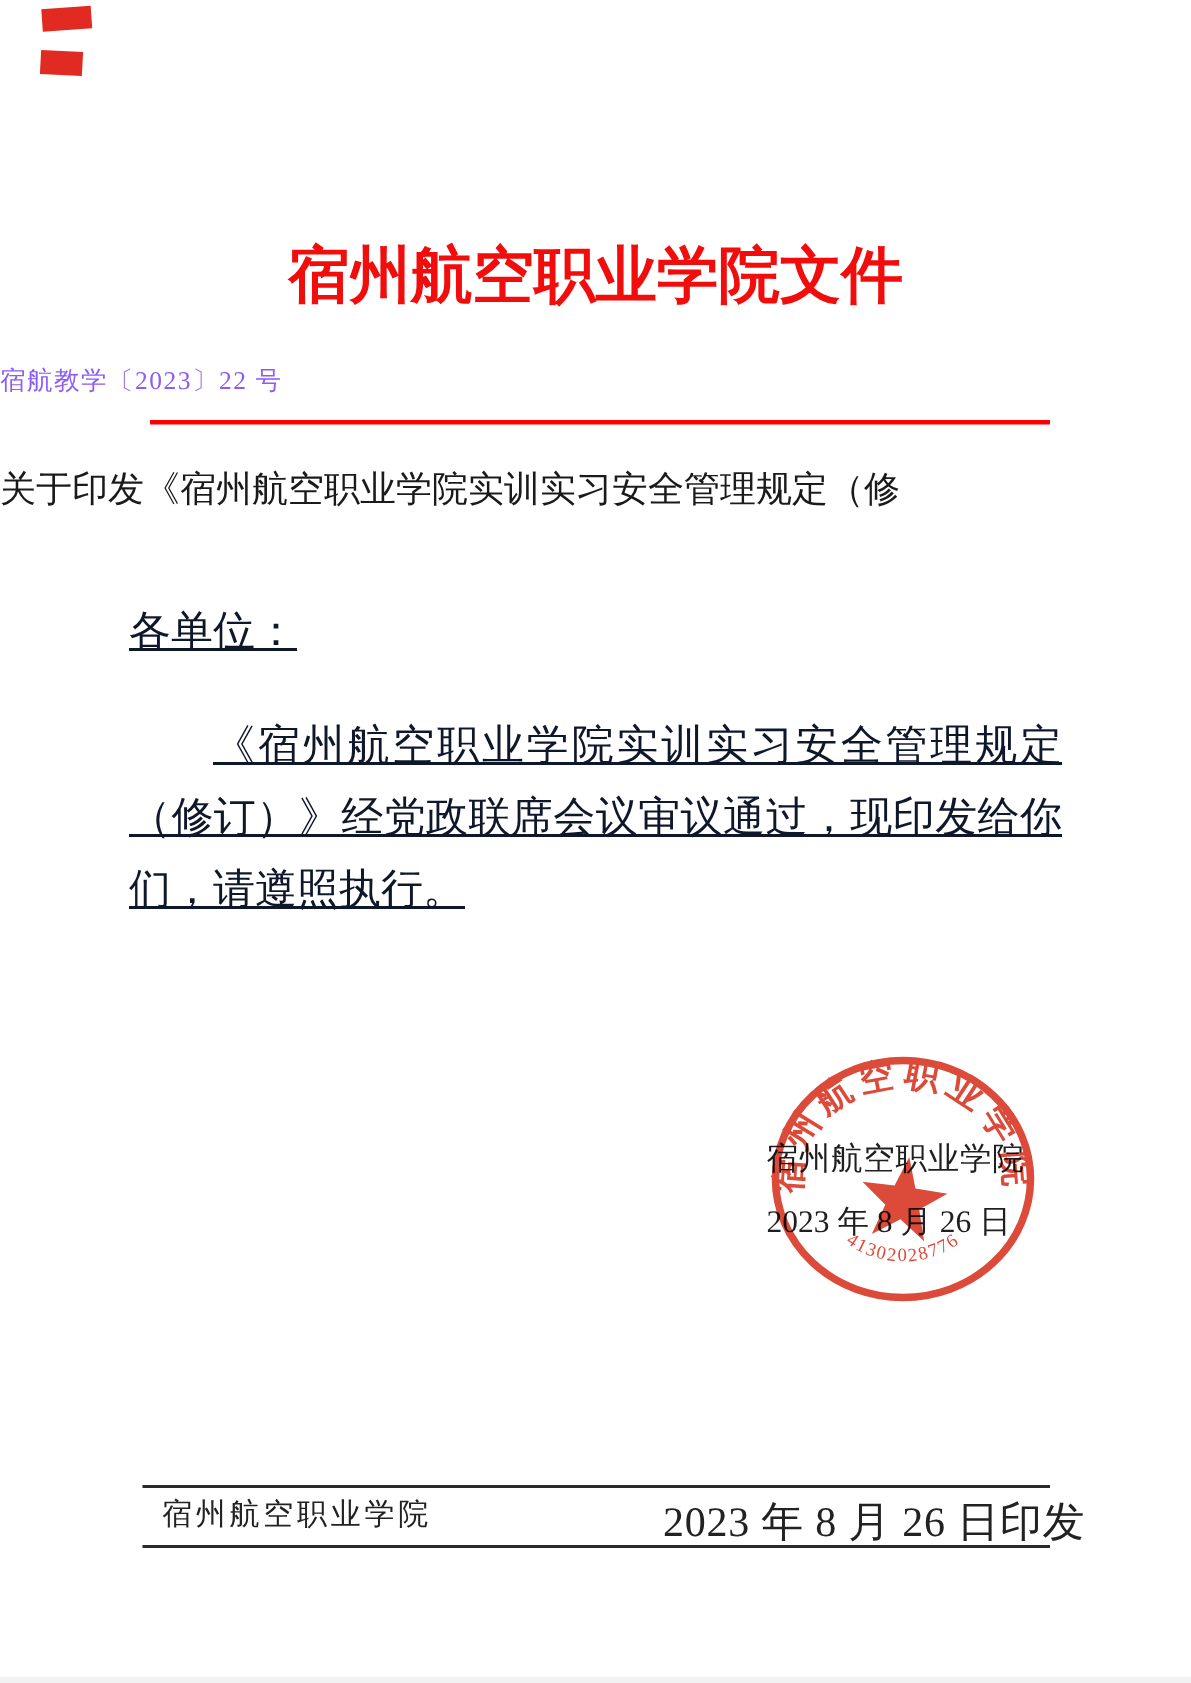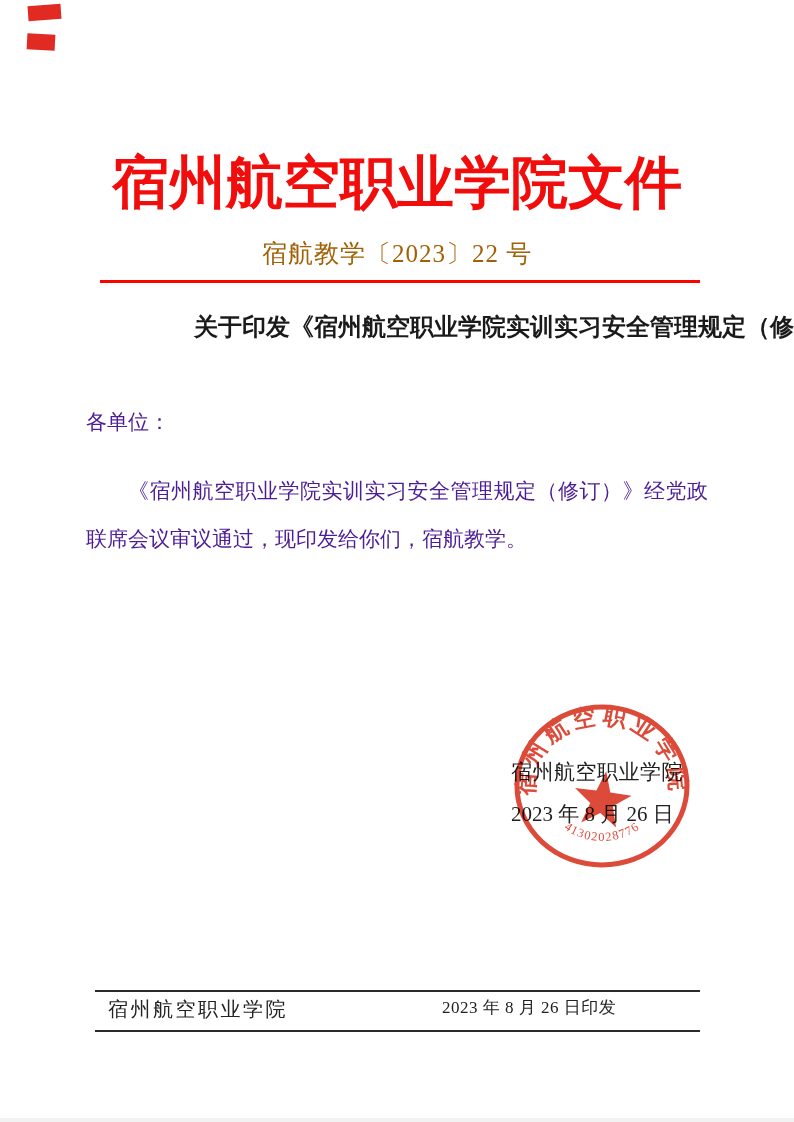--- a/index.html
+++ b/index.html
@@ -17,64 +17,65 @@
     background: #e12a21;
   }
   .red-mark.m1 { left: 28px; top: 5px; width: 33px; height: 15px; transform: rotate(-4deg); }
   .red-mark.m2 { left: 27px; top: 34px; width: 28px; height: 16px; transform: rotate(3deg); }
   .header-title {
     position: absolute;
     top: 148px;
     left: 0;
     width: 100%;
     text-align: center;
-    font-size: 57px;
+    font-size: 41px;
     line-height: 70px;
     font-weight: bold;
     color: #f20d0d;
     letter-spacing: 0px;
     white-space: nowrap;
   }
   .doc-number {
     position: absolute;
     top: 241px;
     left: 0;
     width: 100%;
-    text-align: center;
-    font-size: 25px;
+    text-align: left;
+    font-size: 17px;
     line-height: 26px;
     letter-spacing: 1px;
-    color: #a16207;
+    color: #8b5cf6;
   }
   .red-rule {
     position: absolute;
     top: 280px;
     left: 100px;
     width: 600px;
     height: 3px;
     background: #fe0000;
   }
   .notice-title {
     position: absolute;
     top: 303px;
     left: 0;
     width: 100%;
-    text-align: right;
+    text-align: left;
     font-size: 24px;
-    font-weight: bold;
+    font-weight: normal;
     line-height: 49px;
     color: #1a1a1a;
   }
   .content {
     position: absolute;
     left: 86px;
     width: 622px;
-    font-size: 21px;
+    font-size: 28px;
     line-height: 48px;
-    color: #4c1d95;
+    color: #0f172a;
+    text-decoration: underline;
   }
   .salutation { top: 398px; }
   .body-para {
     top: 446px;
     text-indent: 2em;
     text-align: justify;
   }
   .attachment { top: 590px; text-indent: 2em; white-space: nowrap; }
   .sign-name {
     position: absolute;
@@ -117,21 +118,21 @@
     top: 996px;
     font-size: 20px;
     letter-spacing: 2.5px;
     color: #222;
     white-space: nowrap;
   }
   .footer-date {
     position: absolute;
     left: 442px;
     top: 996px;
-    font-size: 17px;
+    font-size: 28px;
     letter-spacing: 0.5px;
     color: #222;
     white-space: nowrap;
   }
   .bottom-edge {
     position: absolute;
     left: 0; bottom: 0;
     width: 100%; height: 4px;
     background: #f2f2f2;
   }
@@ -149,21 +150,21 @@
   <div class="doc-number">宿航教学〔2023〕22 号</div>
 
   <div class="red-rule"></div>
 
   <div class="notice-title">
     <div>关于印发《宿州航空职业学院实训实习安全管理规定（修</div>
   </div>
 
   <div class="content salutation">各单位：</div>
 
-  <p class="content body-para">《宿州航空职业学院实训实习安全管理规定（修订）》经党政联席会议审议通过，现印发给你们，宿航教学。</p>
+  <p class="content body-para">《宿州航空职业学院实训实习安全管理规定（修订）》经党政联席会议审议通过，现印发给你们，请遵照执行。</p>
 
 
   <div class="sign-name">宿州航空职业学院</div>
 
   <div class="sign-date">2023 年 8 月 26 日</div>
 
   <svg class="seal" viewBox="0 0 195 180">
     <ellipse cx="97" cy="88" rx="85" ry="79" fill="none" stroke="#d93a28" stroke-width="5"></ellipse>
     <path id="seal-arc-top" d="M 33.1 109.2 A 68 62 0 1 1 160.9 109.2" fill="none"></path>
     <text font-size="23" font-weight="bold" fill="#d93a28" letter-spacing="5">

